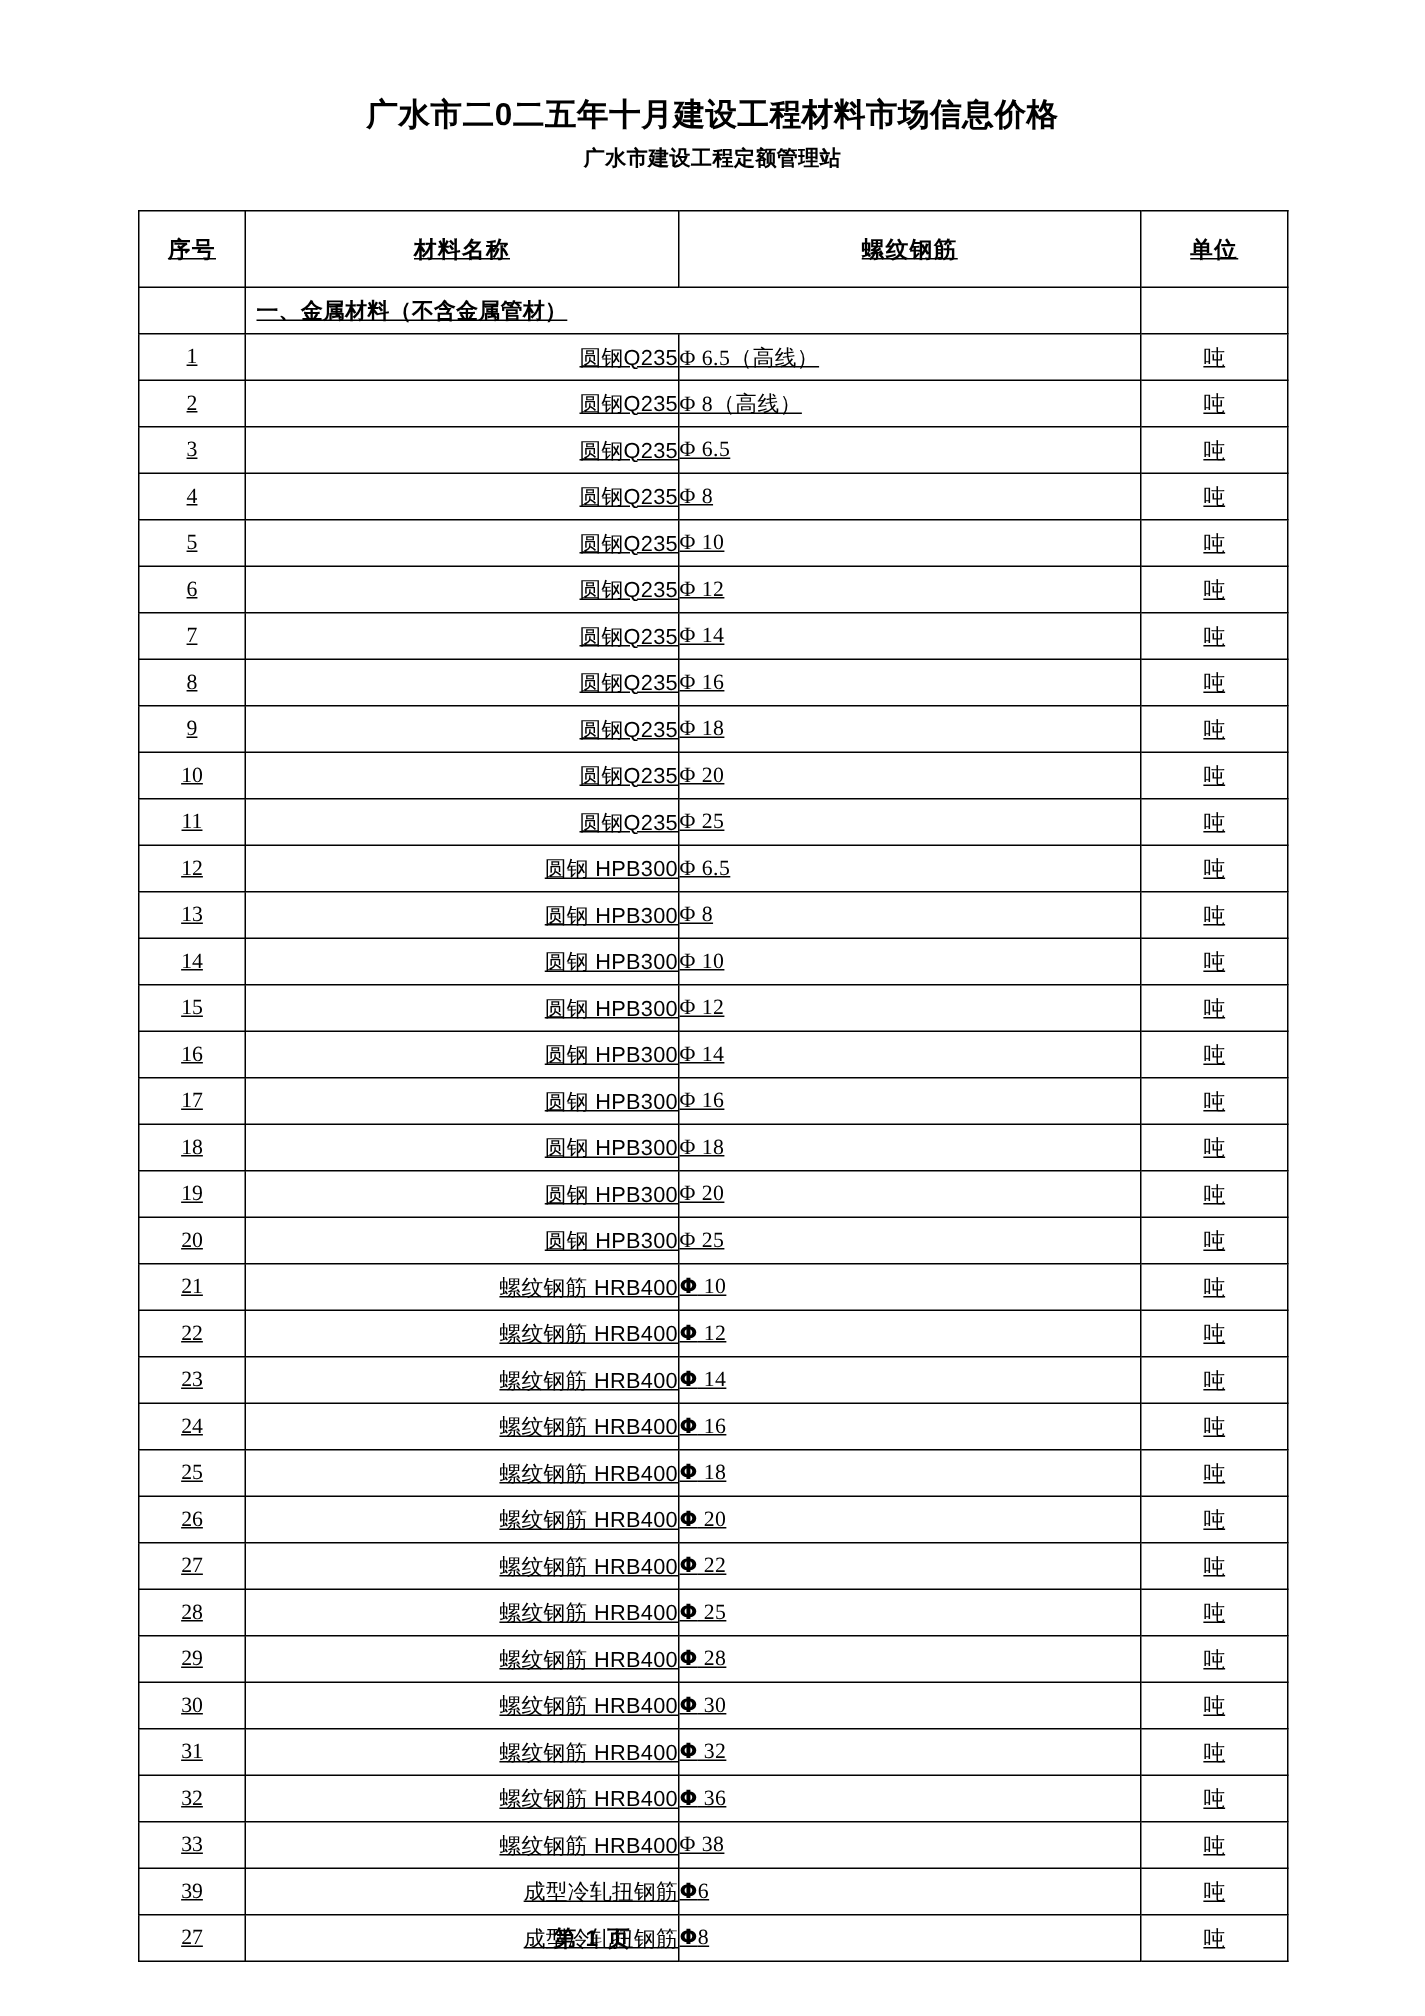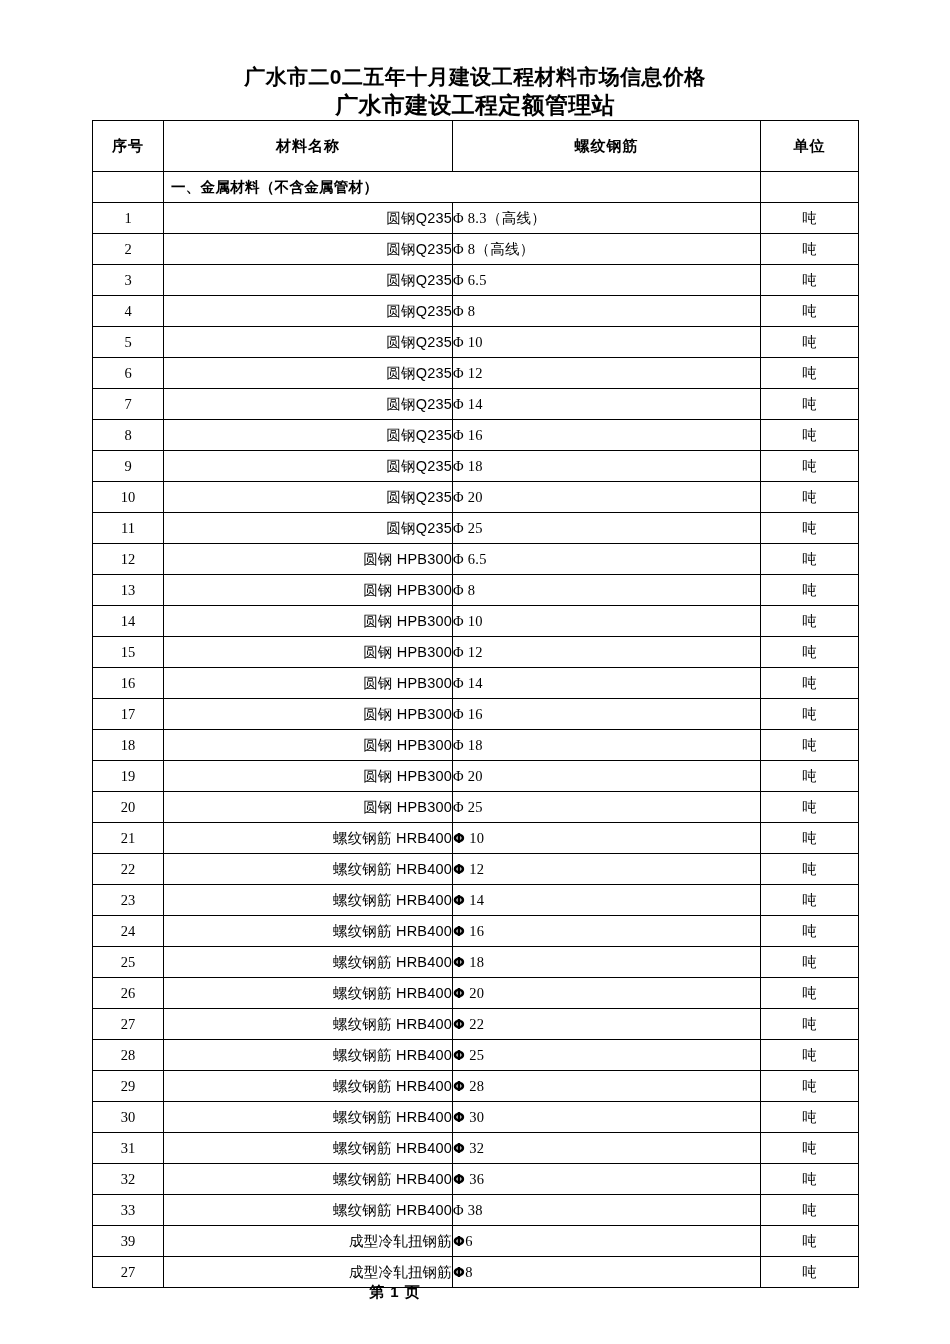--- a/index.html
+++ b/index.html
@@ -35,32 +35,33 @@
     font-family: "Liberation Sans", "DejaVu Sans", sans-serif;
     font-weight: bold;
     font-size: 21px;
     line-height: 30px;
     letter-spacing: 0.4px;
     white-space: nowrap;
   }
   .doc-subtitle {
     font-family: Liberation Sans, sans-serif;
     font-weight: bold;
-    font-size: 23px;
+    font-size: 14px;
     line-height: 27px;
     letter-spacing: 0.3px;
     white-space: nowrap;
   }
 
   
   .tbl-wrap {
     position: absolute;
     left: 92px;
-    top: 120px;
+    top: 140px;
     width: 766px;
+    text-decoration: underline;
   }
   table.price-table {
     border-collapse: collapse;
     table-layout: fixed;
     width: 766px;
     border: 1.4px solid #000;
   }
   table.price-table col.c1 { width: 71px; }
   table.price-table col.c2 { width: 289px; }
   table.price-table col.c3 { width: 308px; }
@@ -170,21 +171,21 @@
           <td>单位</td>
         </tr>
         <tr class="section-row">
           <td></td>
           <td class="sec-label" colspan="2">一、金属材料（不含金属管材）</td>
           <td></td>
         </tr>
       <tr class="data-row">
             <td class="col-no">1</td>
             <td class="col-name">圆钢Q235</td>
-            <td class="col-spec">Φ 8.3（高线）</td>
+            <td class="col-spec">Φ 6.5（高线）</td>
             <td class="col-unit">吨</td>
           </tr>
           <tr class="data-row">
             <td class="col-no">2</td>
             <td class="col-name">圆钢Q235</td>
             <td class="col-spec">Φ 8（高线）</td>
             <td class="col-unit">吨</td>
           </tr>
           <tr class="data-row">
             <td class="col-no">3</td>

